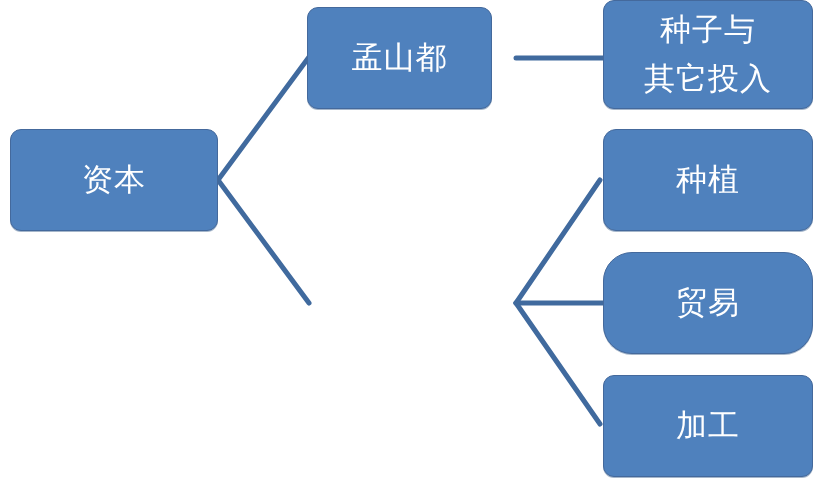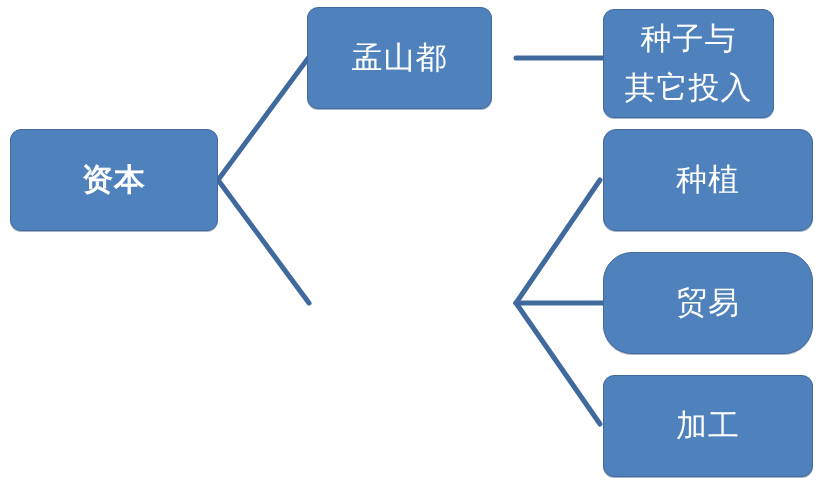--- a/index.html
+++ b/index.html
@@ -41,23 +41,23 @@
   }
   .node-label {
     color: #FFFFFF;
     font-size: 31px;
     line-height: 1.55;
     text-align: center;
     white-space: pre-line;
     letter-spacing: 1px;
   }
   
-  .n-capital    { left: 10px;  top: 129px; width: 208px; height: 102px; font-weight: bold; }
+  .n-capital    { left: 10px;  top: 129px; width: 208px; height: 102px; }
   .n-monsanto   { left: 307px; top: 7px;   width: 185px; height: 102px; }
-  .n-seeds      { left: 603px; top: 9px;   width: 171px; height: 109px; }
+  .n-seeds      { left: 603px; top: 0;   width: 210px; height: 109px; }
   .n-abcd       { left: 307px; top: 252px; width: 209px; height: 102px; }
   .n-planting   { left: 603px; top: 129px; width: 210px; height: 102px; border-radius: 13px; }
   .n-trade      { left: 603px; top: 252px; width: 210px; height: 102px; border-radius: 29px; }
   .n-processing { left: 603px; top: 375px; width: 210px; height: 102px; }
 </style>
 </head>
 <body>
 
 <div class="stage">
 

